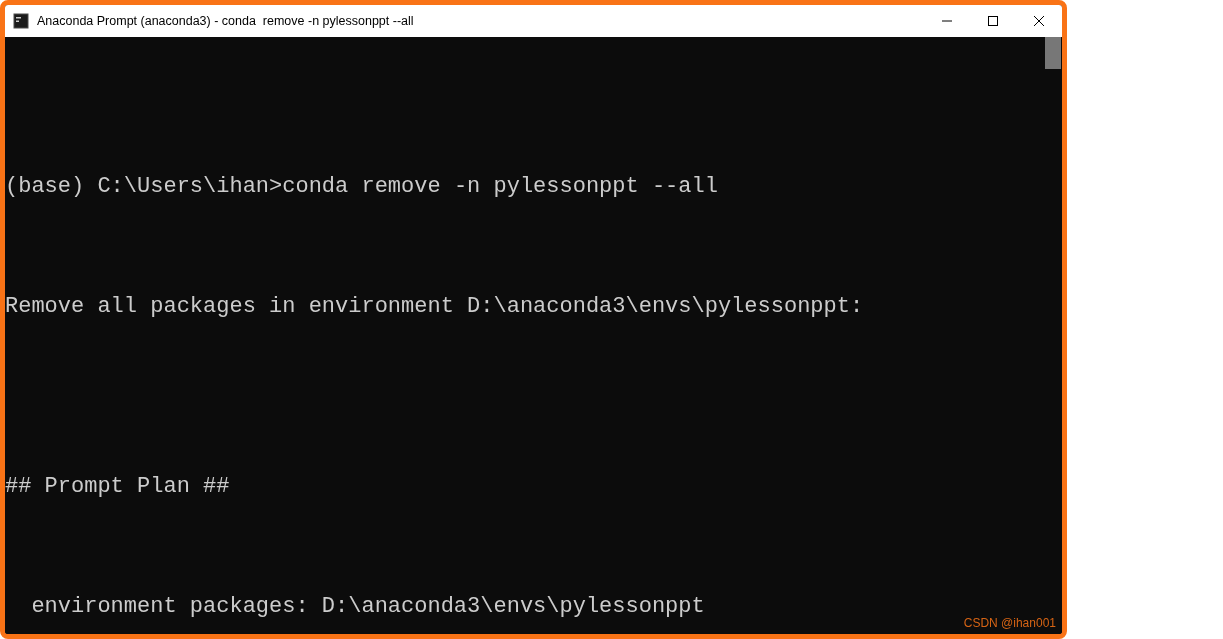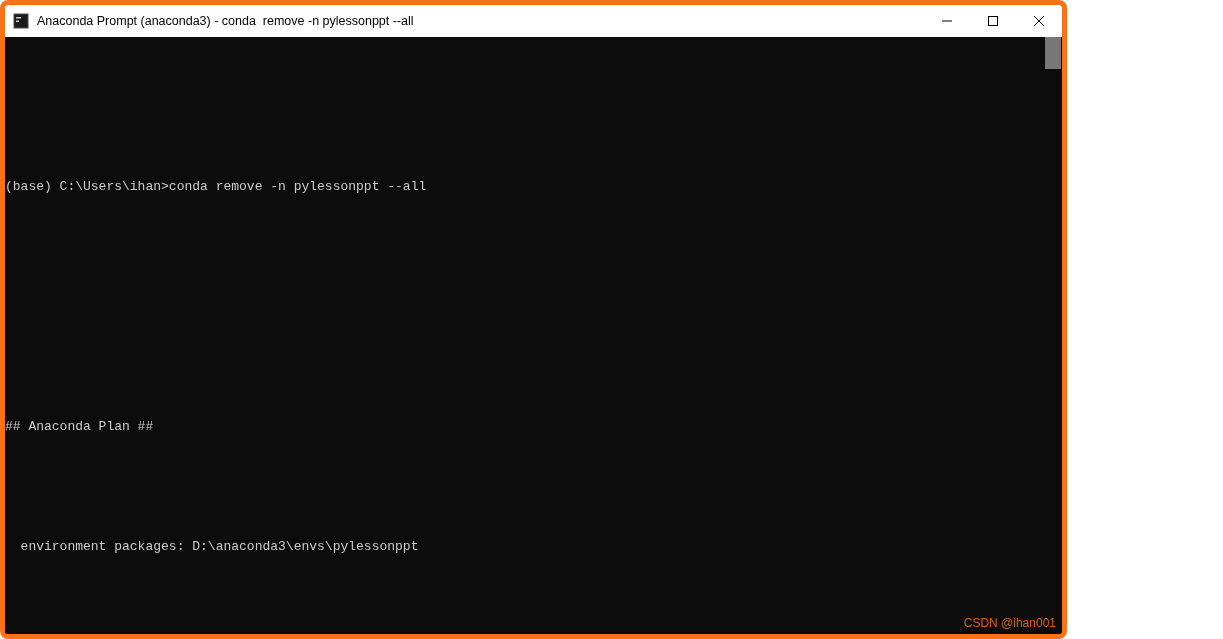--- a/index.html
+++ b/index.html
@@ -4,21 +4,21 @@
   <style>
     * { margin: 0; padding: 0; box-sizing: border-box; }
     html, body { width: 1223px; height: 639px; overflow: hidden; font-family: "Segoe UI", Tahoma, sans-serif; background: #fff; }
     .window { width: 1067px; height: 639px; display: flex; flex-direction: column; border: 5px solid #f97316; border-radius: 8px; overflow: hidden; background: #0c0c0c; position: relative; }
     .titlebar { height: 32px; background: #ffffff; display: flex; align-items: center; padding-left: 8px; color: #000; flex-shrink: 0; }
     .titlebar-icon { width: 16px; height: 16px; margin-right: 8px; display: inline-flex; align-items: center; justify-content: center; }
     .titlebar-title { font-size: 12.5px; color: #000; white-space: pre; }
     .titlebar-controls { margin-left: auto; display: flex; height: 100%; }
     .tb-btn { width: 46px; height: 100%; display: flex; align-items: center; justify-content: center; color: #000; }
     .tb-btn svg { width: 10px; height: 10px; }
-    .terminal { flex: 1; background: #0c0c0c; color: #cccccc; font-family: "NSimSun","SimSun","Consolas","Courier New",monospace; font-size: 13px; line-height: 20px; padding: 0; overflow: hidden; position: relative; white-space: pre; letter-spacing: 0; }
+    .terminal { flex: 1; background: #0c0c0c; color: #cccccc; font-family: "NSimSun","SimSun","Consolas","Courier New",monospace; font-size: 22px; line-height: 20px; padding: 0; overflow: hidden; position: relative; white-space: pre; letter-spacing: 0; }
     .terminal-inner { padding: 0 0 0 0; }
     .scroll-track { position: absolute; top: 32px; right: 1px; width: 16px; bottom: 1px; background: #0c0c0c; }
     .scroll-thumb { position: absolute; top: 0; right: 0; width: 16px; height: 32px; background: #777; border-radius: 0; }
     .line { white-space: pre; }
     .blank { height: 20px; }
     .watermark { position: absolute; right: 6px; bottom: 4px; color: #f97316; font-size: 12px; font-family: Arial, sans-serif; opacity: 0.85; pointer-events: none; }
   </style>
 </head>
 <body>
 
@@ -50,23 +50,24 @@
           </svg>
       </div>
     </div>
   </div>
 
   <div class="terminal">
     <div class="terminal-inner">
       <div class="blank"></div>
       <div class="line"><span>(base) C:\Users\ihan&gt;</span><span>conda remove -n pylessonppt --all</span></div>
       <div class="blank"></div>
+      <div class="line">Remove all packages in environment D:\anaconda3\envs\pylessonppt:</div>
       <div class="blank"></div>
       <div class="blank"></div>
-      <div class="line">## Anaconda Plan ##</div>
+      <div class="line">## Prompt Plan ##</div>
       <div class="blank"></div>
       <div class="line">  environment packages: D:\anaconda3\envs\pylessonppt</div>
       
       
       
       
       
     </div>
   </div>
 

